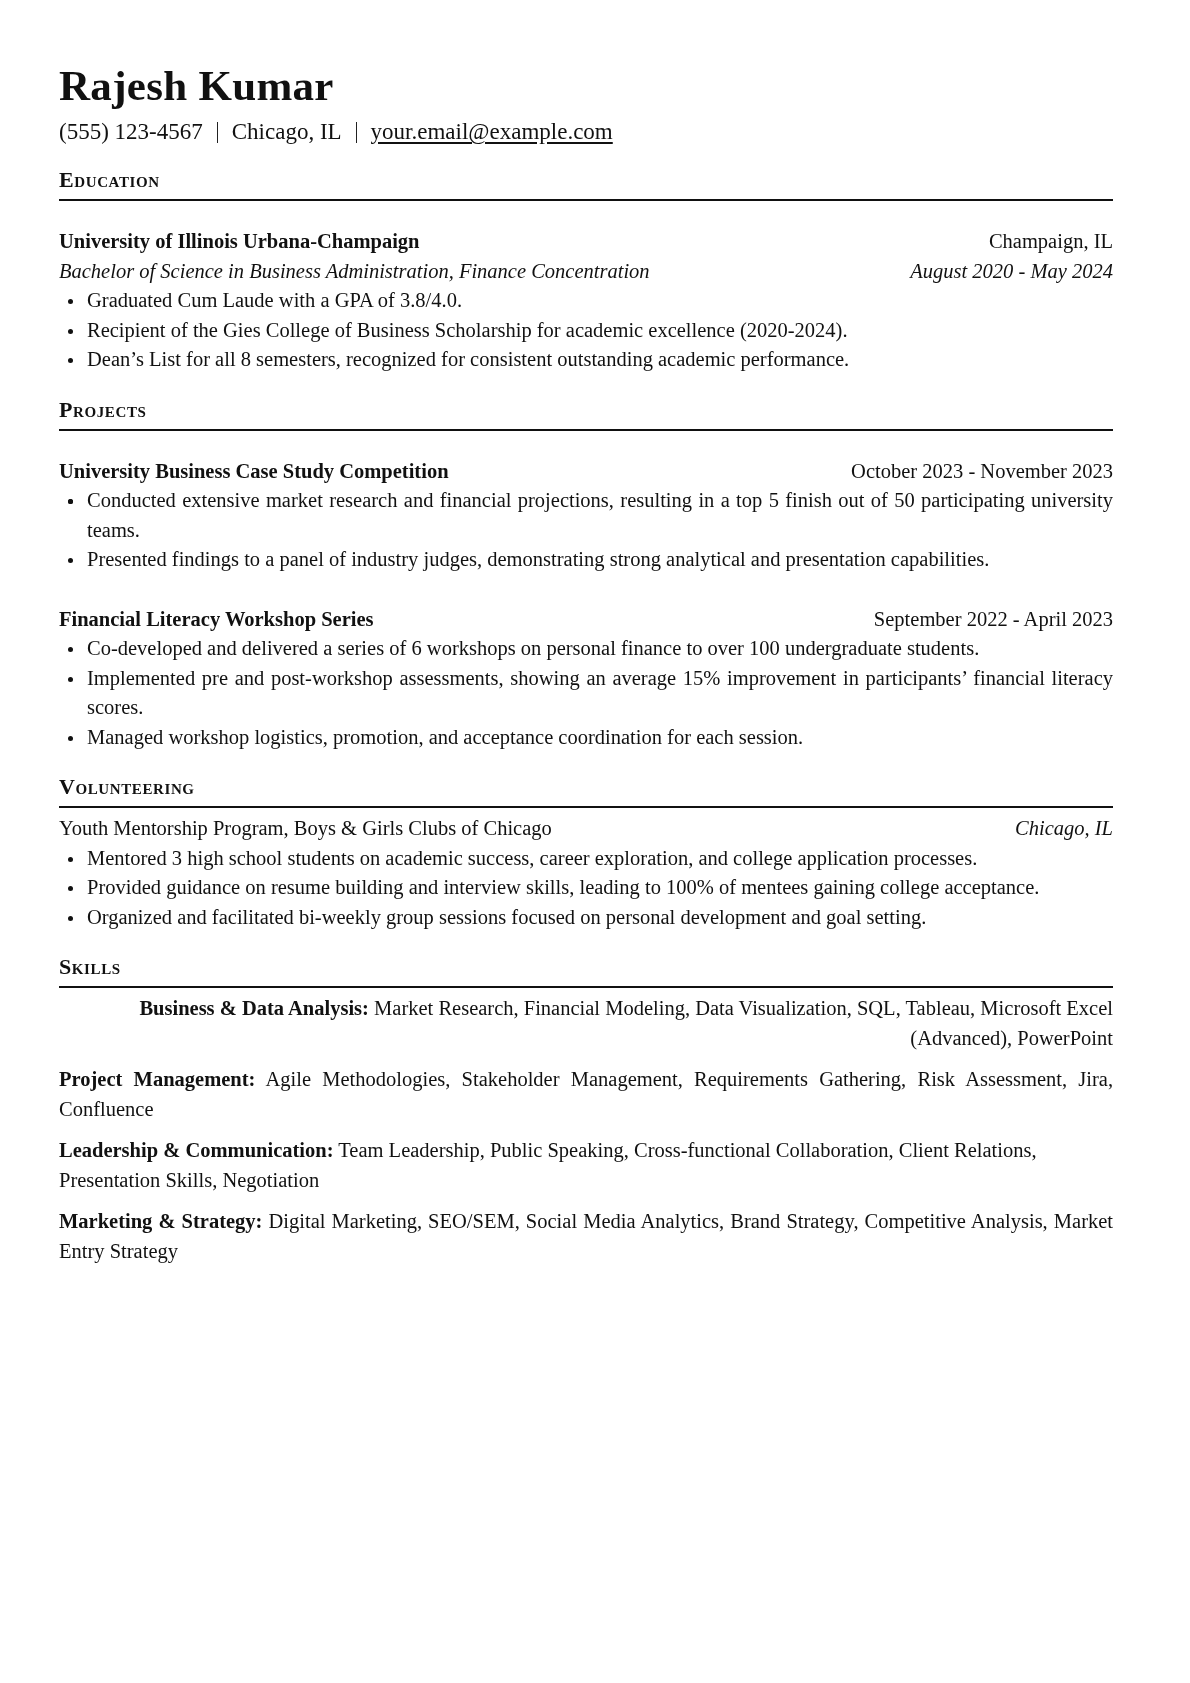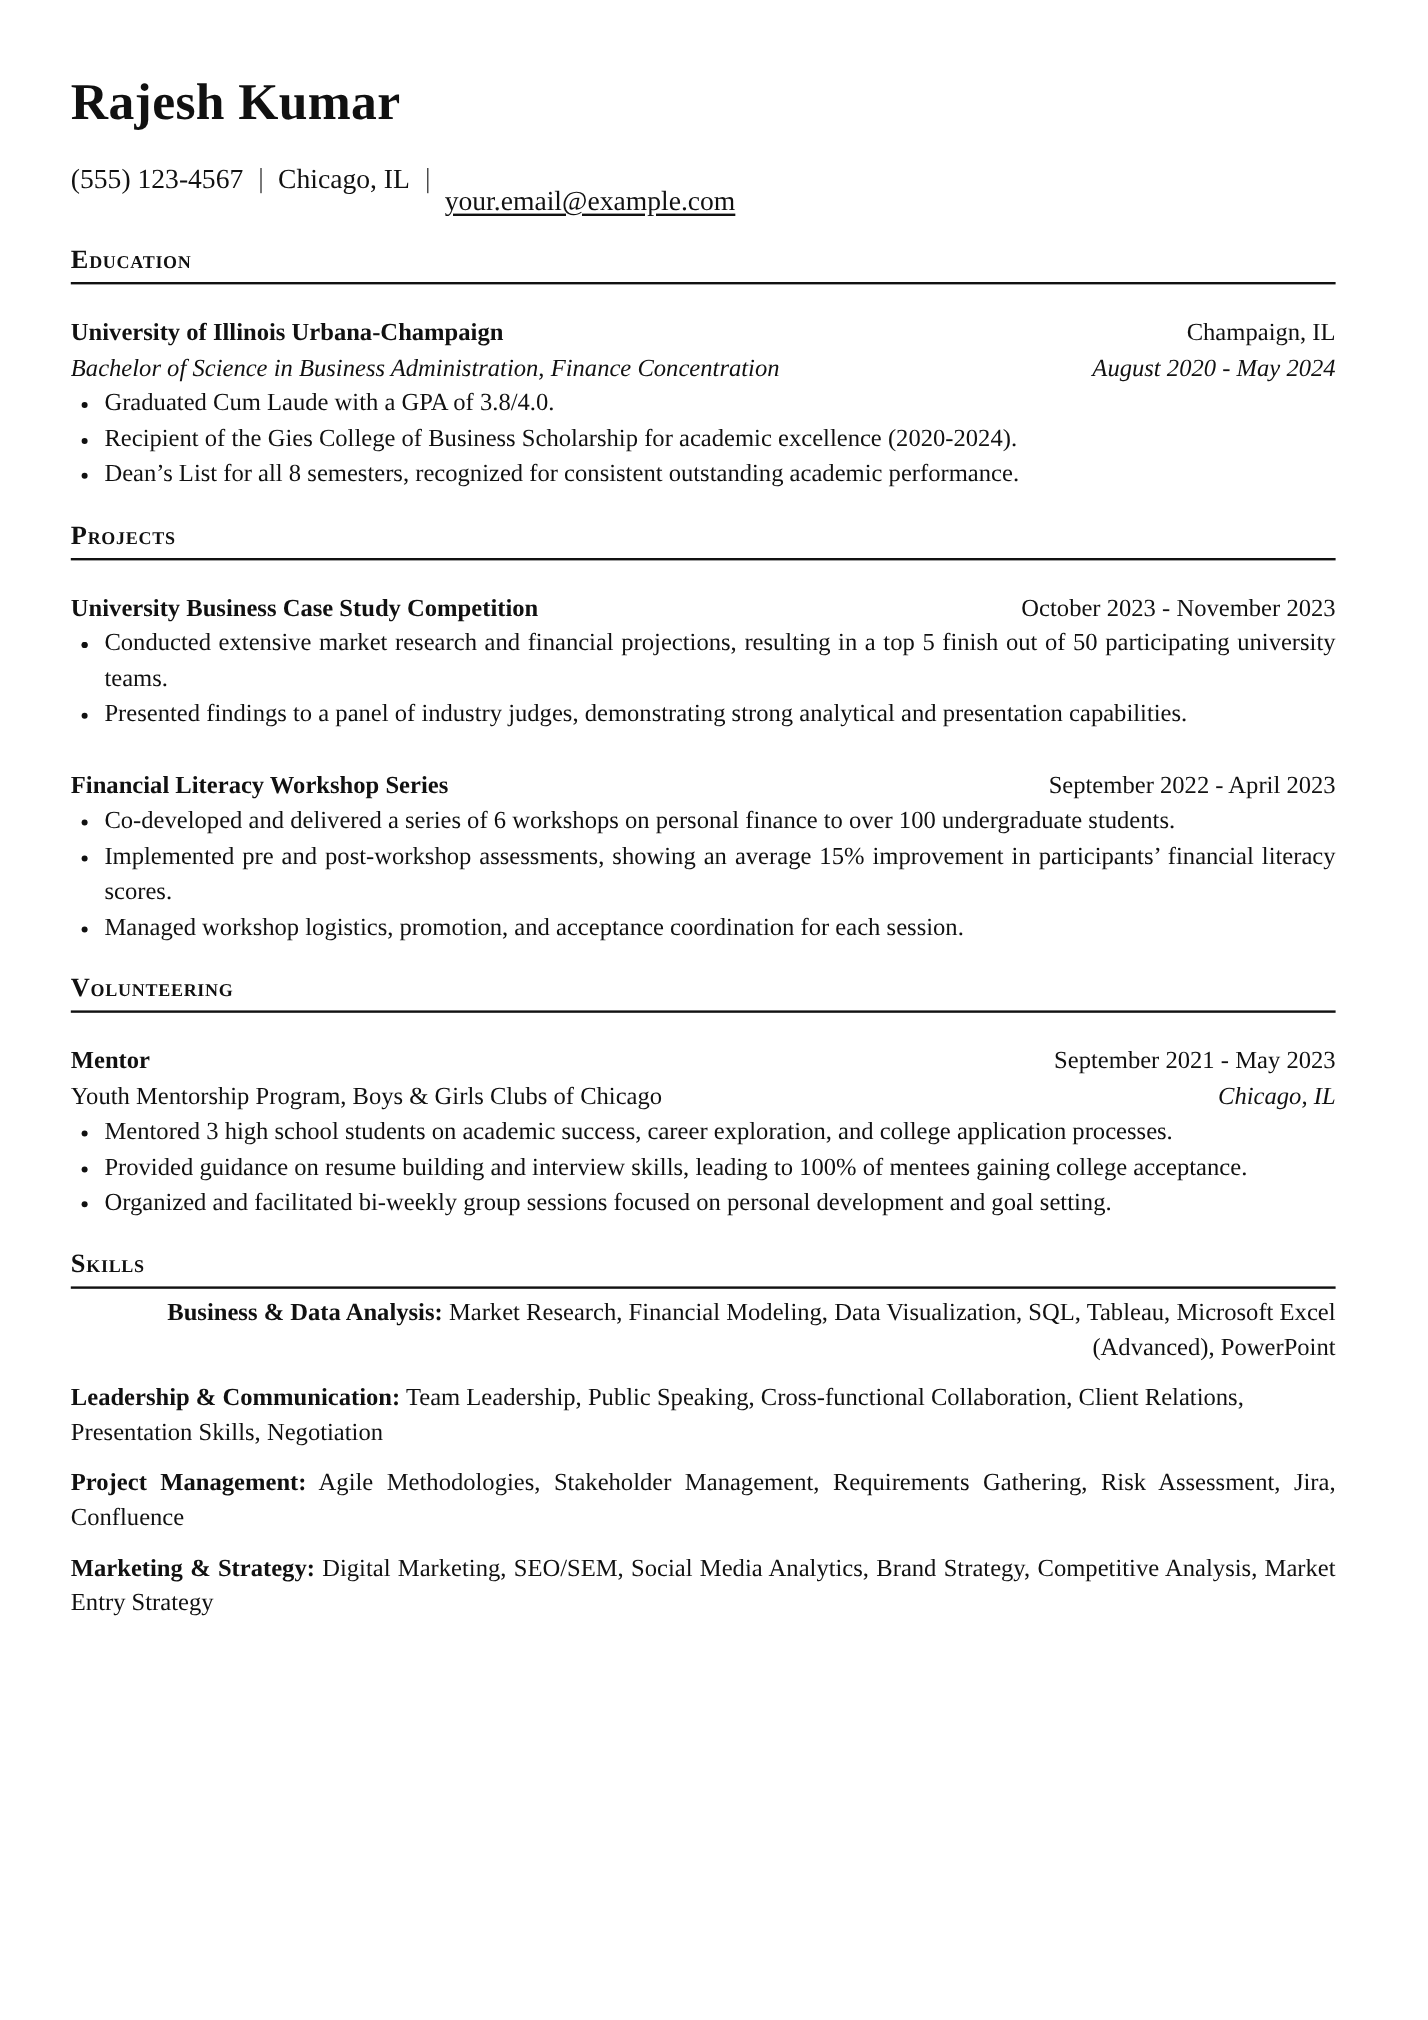--- a/index.html
+++ b/index.html
@@ -39,21 +39,20 @@
     display: inline-block;
     width: 1px;
     height: 21px;
     background: #222;
     margin: 0 14px;
   }
   .contact .email {
     color: #111;
     text-decoration: underline;
     text-underline-offset: 3px;
-    margin-top: 36px;
   }
   .section {
     margin-top: 22px;
   }
   .section-title {
     font-size: 22px;
     font-weight: bold;
     font-variant: small-caps;
     letter-spacing: 0.6px;
     line-height: 26px;
@@ -168,49 +167,45 @@
         <li><span class="dot"></span><span>Managed workshop logistics, promotion, and acceptance coordination for each session.</span></li>
       </ul>
     </div>
   </section>
 
   <section class="section">
     <h2 class="section-title">Volunteering</h2>
     <div class="section-rule"></div>
     <div class="entry">
       <div class="row">
-        <span class="bold">Mentor</span>
-        <span>September 2021 - May 2023</span>
-      </div>
-      <div class="row">
         <span>Youth Mentorship Program, Boys &amp; Girls Clubs of Chicago</span>
         <span class="italic">Chicago, IL</span>
       </div>
       <ul class="bullets">
         <li style="text-align:left"><span class="dot"></span><span>Mentored 3 high school students on academic success, career exploration, and college application processes.</span></li>
         <li style="text-align:left"><span class="dot"></span><span>Provided guidance on resume building and interview skills, leading to 100% of mentees gaining college acceptance.</span></li>
         <li><span class="dot"></span><span>Organized and facilitated bi-weekly group sessions focused on personal development and goal setting.</span></li>
       </ul>
     </div>
   </section>
 
   <section class="section">
     <h2 class="section-title">Skills</h2>
     <div class="section-rule"></div>
     <div class="skill" style="text-align:right">
       <span class="skill-label">Business &amp; Data Analysis:</span>
       <span>Market Research, Financial Modeling, Data Visualization, SQL, Tableau, Microsoft Excel (Advanced), PowerPoint</span>
     </div>
+    <div class="skill">
+      <span class="skill-label">Project Management:</span>
+      <span>Agile Methodologies, Stakeholder Management, Requirements Gathering, Risk As­sessment, Jira, Confluence</span>
+    </div>
     <div class="skill" style="text-align:left">
       <span class="skill-label">Leadership &amp; Communication:</span>
       <span>Team Leadership, Public Speaking, Cross-functional Collaboration, Client Relations, Presentation Skills, Negotiation</span>
     </div>
     <div class="skill">
-      <span class="skill-label">Project Management:</span>
-      <span>Agile Methodologies, Stakeholder Management, Requirements Gathering, Risk As­sessment, Jira, Confluence</span>
-    </div>
-    <div class="skill">
       <span class="skill-label">Marketing &amp; Strategy:</span>
       <span>Digital Marketing, SEO/SEM, Social Media Analytics, Brand Strategy, Competi­tive Analysis, Market Entry Strategy</span>
     </div>
   </section>
 
 </div>
 
 </body></html>

